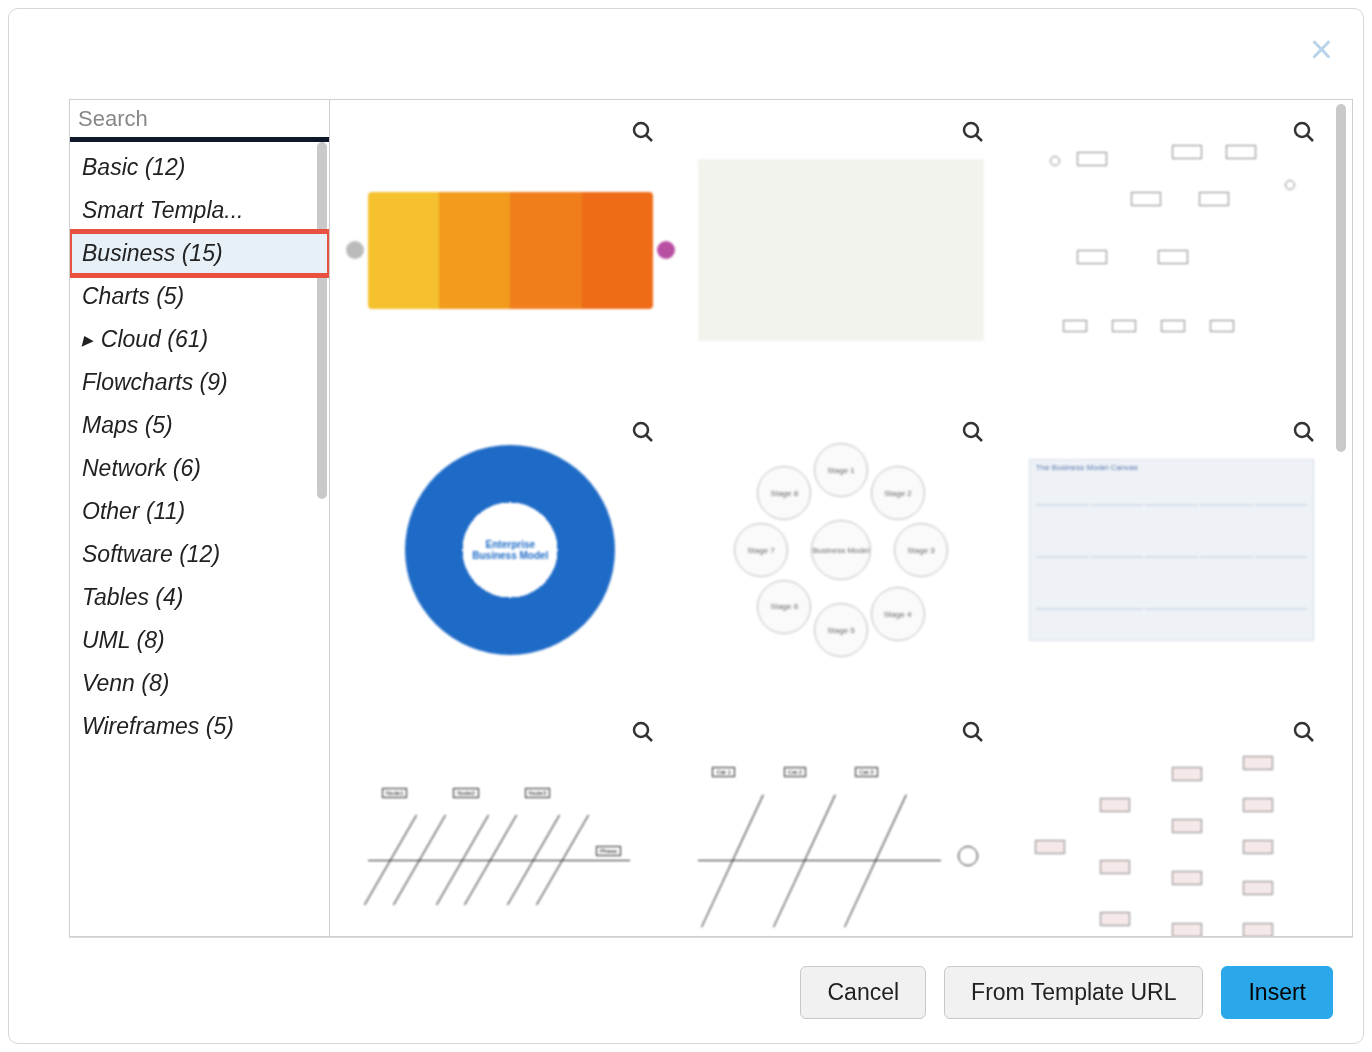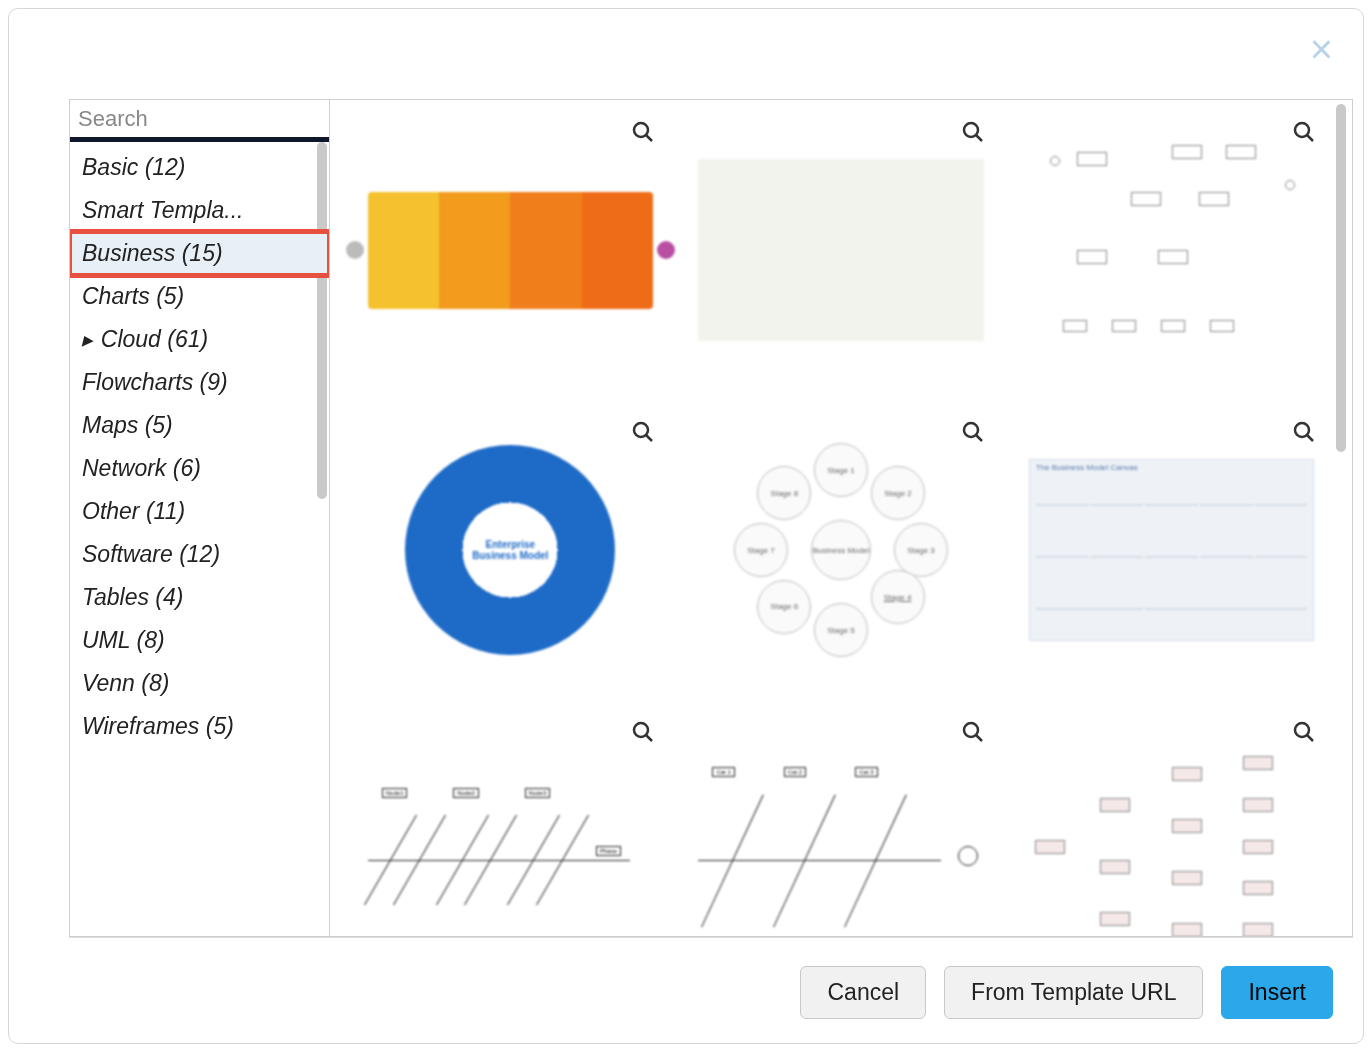--- a/index.html
+++ b/index.html
@@ -371,21 +371,21 @@
           <span class="zoom-icon"><svg class="mag" viewBox="0 0 24 24" fill="none" stroke="currentColor" stroke-width="2.5">
                 <circle cx="10" cy="10" r="7"></circle>
                 <line x1="21" y1="21" x2="15" y2="15"></line>
               </svg></span>
           <div class="thumb" style="filter:blur(0.8px);">
             <div class="t5" id="t5">
               <div class="t5-center">Business Model</div>
             <div class="t5-circle" style="left: 78px; top: -2px;">Stage 1</div>
                 <div class="t5-circle" style="left: 135px; top: 21.4315px;">Stage 2</div>
                 <div class="t5-circle" style="left: 158px; top: 78px; text-align: center;">Stage 3</div>
-                <div class="t5-circle" style="left: 134.569px; top: 125px; text-decoration: underline;">Stage 4</div>
+                <div class="t5-circle" style="left: 134.569px; top: 142px;">Stage 4</div>
                 <div class="t5-circle" style="left: 78px; top: 158px;">Stage 5</div>
                 <div class="t5-circle" style="left: 21.4315px; top: 134.569px;">Stage 6</div>
                 <div class="t5-circle" style="left: -2px; top: 78px;">Stage 7</div>
                 <div class="t5-circle" style="left: 21.4315px; top: 21.4315px;">Stage 8</div>
               </div>
           </div>
         </div>
 
         <div class="template-card">
           <span class="zoom-icon"><svg class="mag" viewBox="0 0 24 24" fill="none" stroke="currentColor" stroke-width="2.5">

